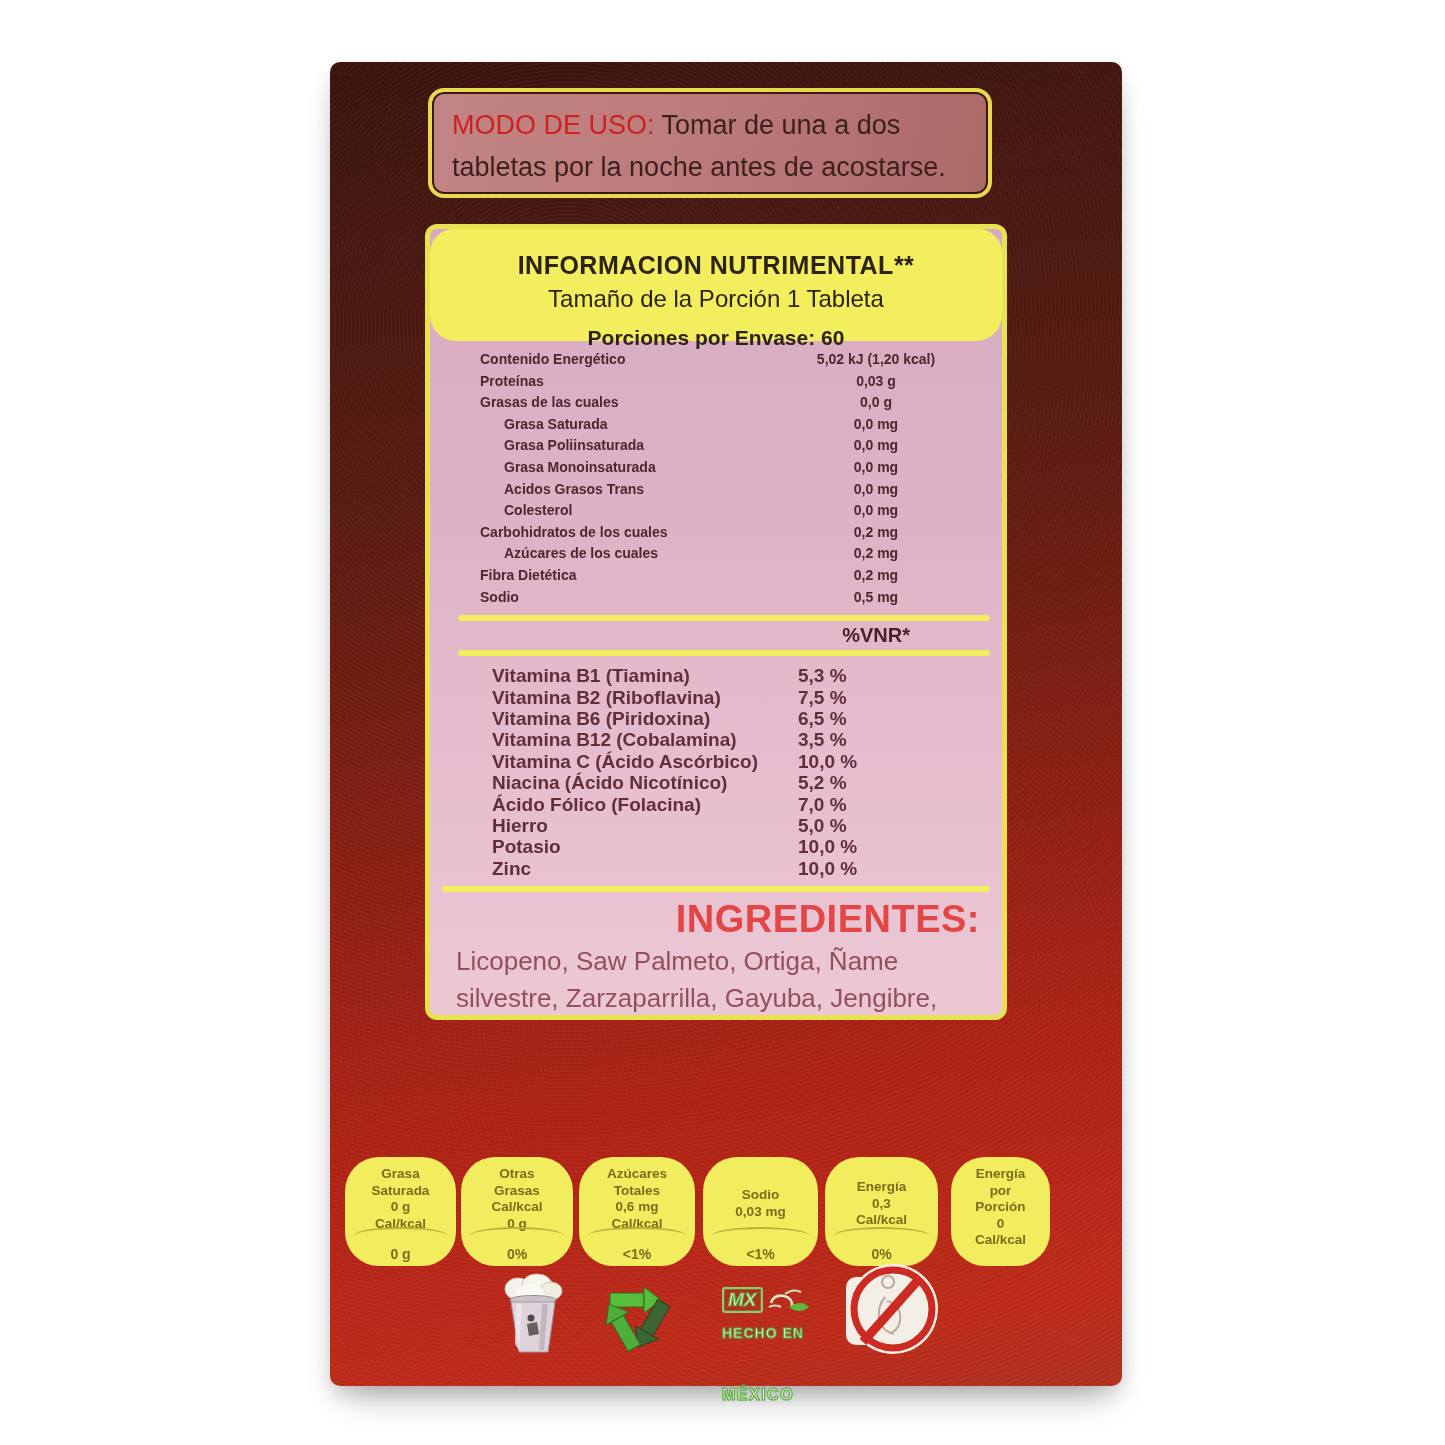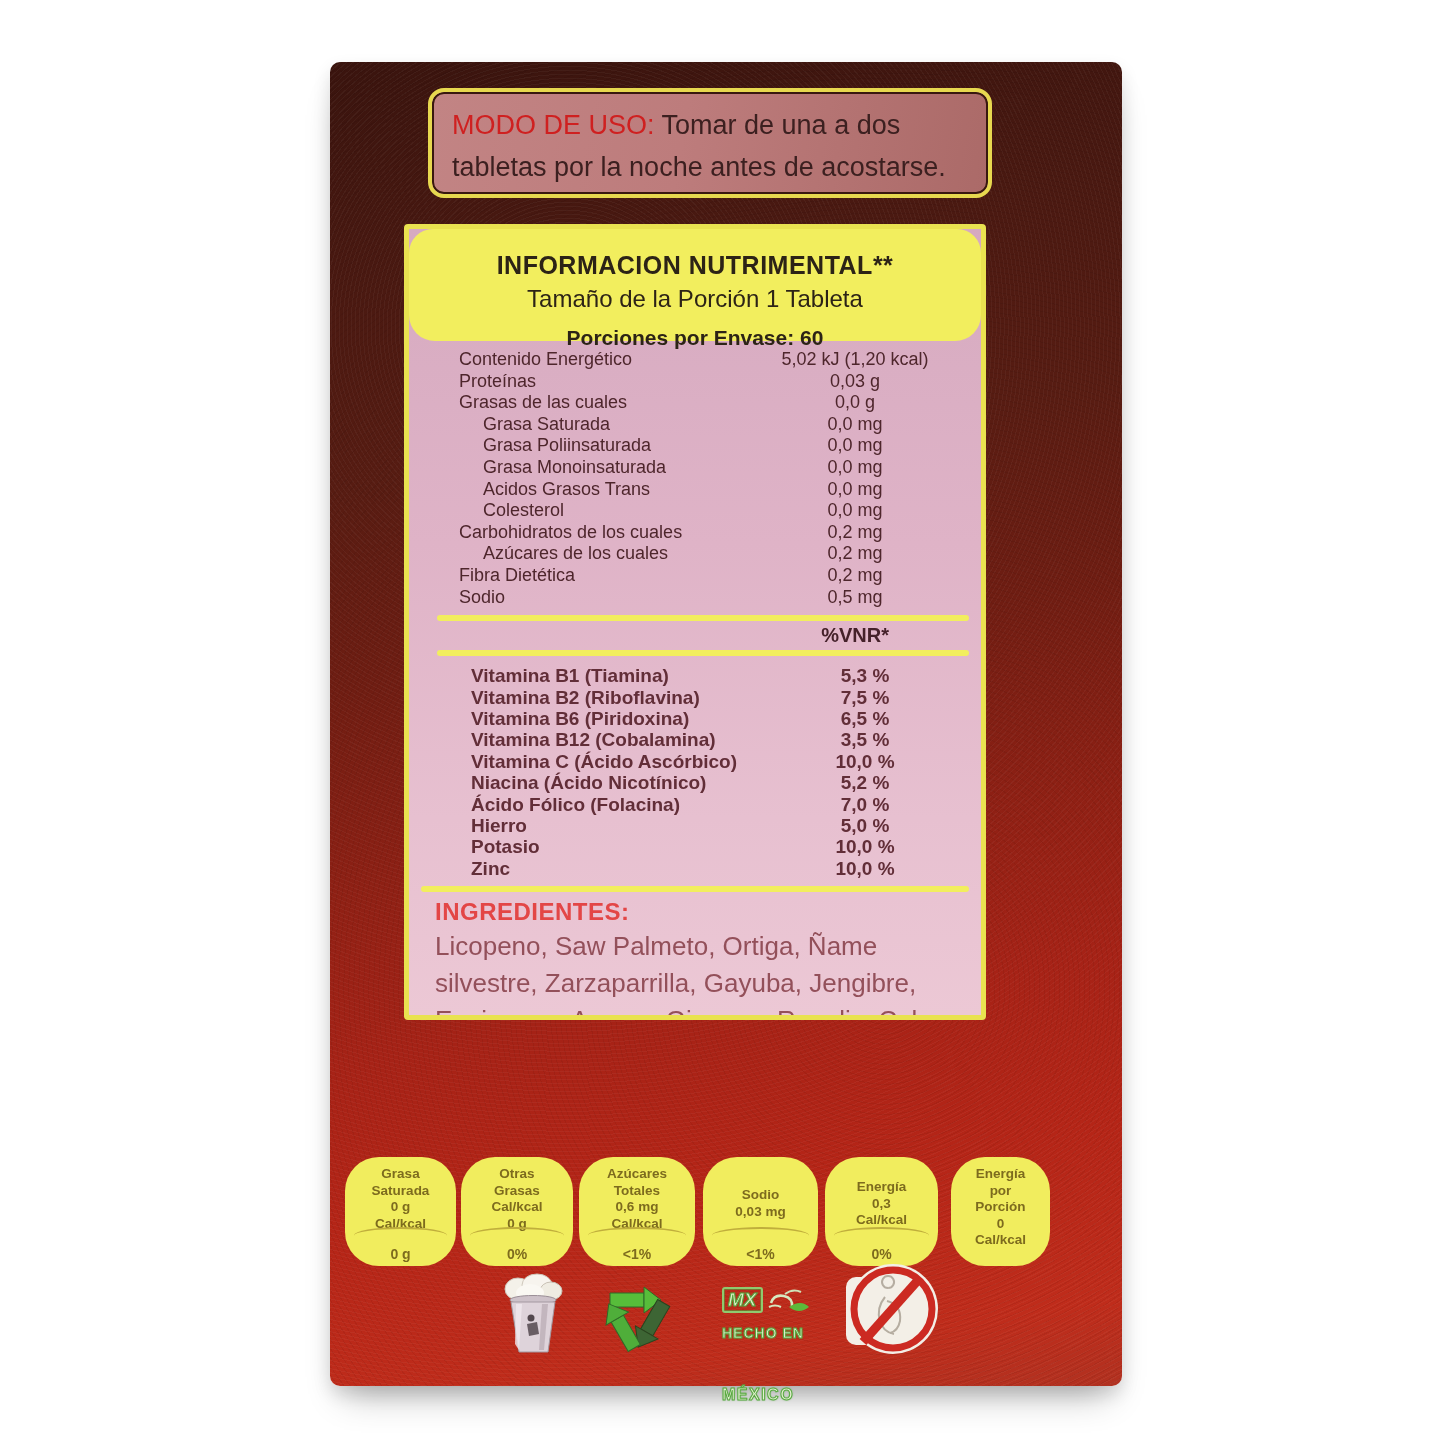--- a/index.html
+++ b/index.html
@@ -15,44 +15,44 @@
                   repeating-radial-gradient(circle at 70% 70%, rgba(0,0,0,.05) 0 1px, transparent 1px 5px);}
   
   .modo{position:absolute;left:428px;top:88px;width:564px;height:110px;box-sizing:border-box;
         border:4px solid #e7d84f;border-radius:16px;
         box-shadow:inset 0 0 0 2px #38180f;
         background:linear-gradient(100deg,#c28484 0%,#bd7c7c 45%,#ab6a68 100%);
         padding:12px 20px;z-index:3;}
   .modo p{margin:0;font-size:27px;line-height:42px;color:#3c2020;font-weight:normal;}
   .modo .red{color:#cf2020;}
   
-  .label{position:absolute;left:404px;top:224px;width:582px;height:796px;box-sizing:border-box;
-         border:5px solid #e9e250;border-radius:4px;overflow:hidden;z-index:3;
+  .label{position:absolute;left:425px;top:224px;width:582px;height:796px;box-sizing:border-box;
+         border:5px solid #e9e250;border-radius:12px;overflow:hidden;z-index:3;
          background:linear-gradient(180deg,#d6aac0 0%,#dfb3c7 40%,#e7c0d0 75%,#ecc8d5 100%);}
   .label-head{background:#f2ee5e;height:112px;border-radius:24px 24px 26px 26px;
               text-align:center;color:#2c2316;}
   .lh-title{padding-top:22px;font-size:25px;font-weight:bold;letter-spacing:.5px;}
   .lh-serving{padding-top:5px;font-size:24px;font-weight:normal;}
   .lh-porciones{padding-top:13px;font-size:21px;font-weight:bold;}
   .label-body{padding-top:8px;}
-  .nrow{display:flex;font-size:18px;font-weight:normal;line-height:21.6px;color:#4e262c;}
+  .nrow{display:flex;font-size:14px;font-weight:bold;line-height:21.6px;color:#4e262c;}
   .nrow .l{flex:1;padding-left:50px;}
   .nrow.ind .l{padding-left:74px;}
   .nrow .v{width:228px;text-align:center;margin-right:12px;}
   .yline{height:6px;background:#f2ee5e;border-radius:3px;margin:0 12px;}
   .vnrhead{font-size:20px;font-weight:bold;color:#45212a;text-align:right;padding:3px 92px 3px 0;}
   .vnrblock{margin-top:7px;padding-left:16px;}
   .vrows{margin-top:9px;}
   .vrow{display:flex;font-size:19px;font-weight:bold;line-height:21.4px;color:#622e38;}
   .vrow .l{flex:1;padding-left:62px;}
-  .vrow .v{width:176px;text-align:center;margin-right:28px;}
+  .vrow .v{width:176px;text-align:left;margin-right:28px;}
   .fnotes{margin-top:4px;padding-left:30px;color:#a23c3c;font-size:13.5px;font-weight:bold;line-height:19px;}
   .yline2{margin-top:7px;}
   .ingr{padding:6px 22px 0 26px;}
-  .ingr-title{font-size:24px;font-weight:bold;color:#e34646;letter-spacing:.5px;}
+  .ingr-title{font-size:38px;font-weight:bold;color:#e34646;letter-spacing:.5px;text-align:right;}
   .ingr-text{font-size:26px;color:#93505a;line-height:37px;margin-top:2px;width:540px;}
   
   .badge{position:absolute;top:1157px;height:109px;background:#f1ed5e;border-radius:34px;
          box-sizing:border-box;text-align:center;z-index:3;}
   .btxt{white-space:pre-line;font-size:13.5px;font-weight:bold;line-height:16.5px;color:#7d6b1e;padding-top:9px;}
   .bdiv{position:absolute;bottom:22px;left:8%;width:84%;height:15px;
         border-top:2px solid #c0ae3c;border-radius:100% 100% 0 0 / 100% 100% 0 0;}
   .bval{position:absolute;bottom:4px;left:0;width:100%;font-size:14px;font-weight:bold;color:#7d6b1e;}
   .b1{left:345px;width:111px;} .b2{left:461px;width:112px;} .b3{left:579px;width:116px;}
   .b4{left:703px;width:115px;} .b5{left:825px;width:113px;} .b6{left:951px;width:99px;}

